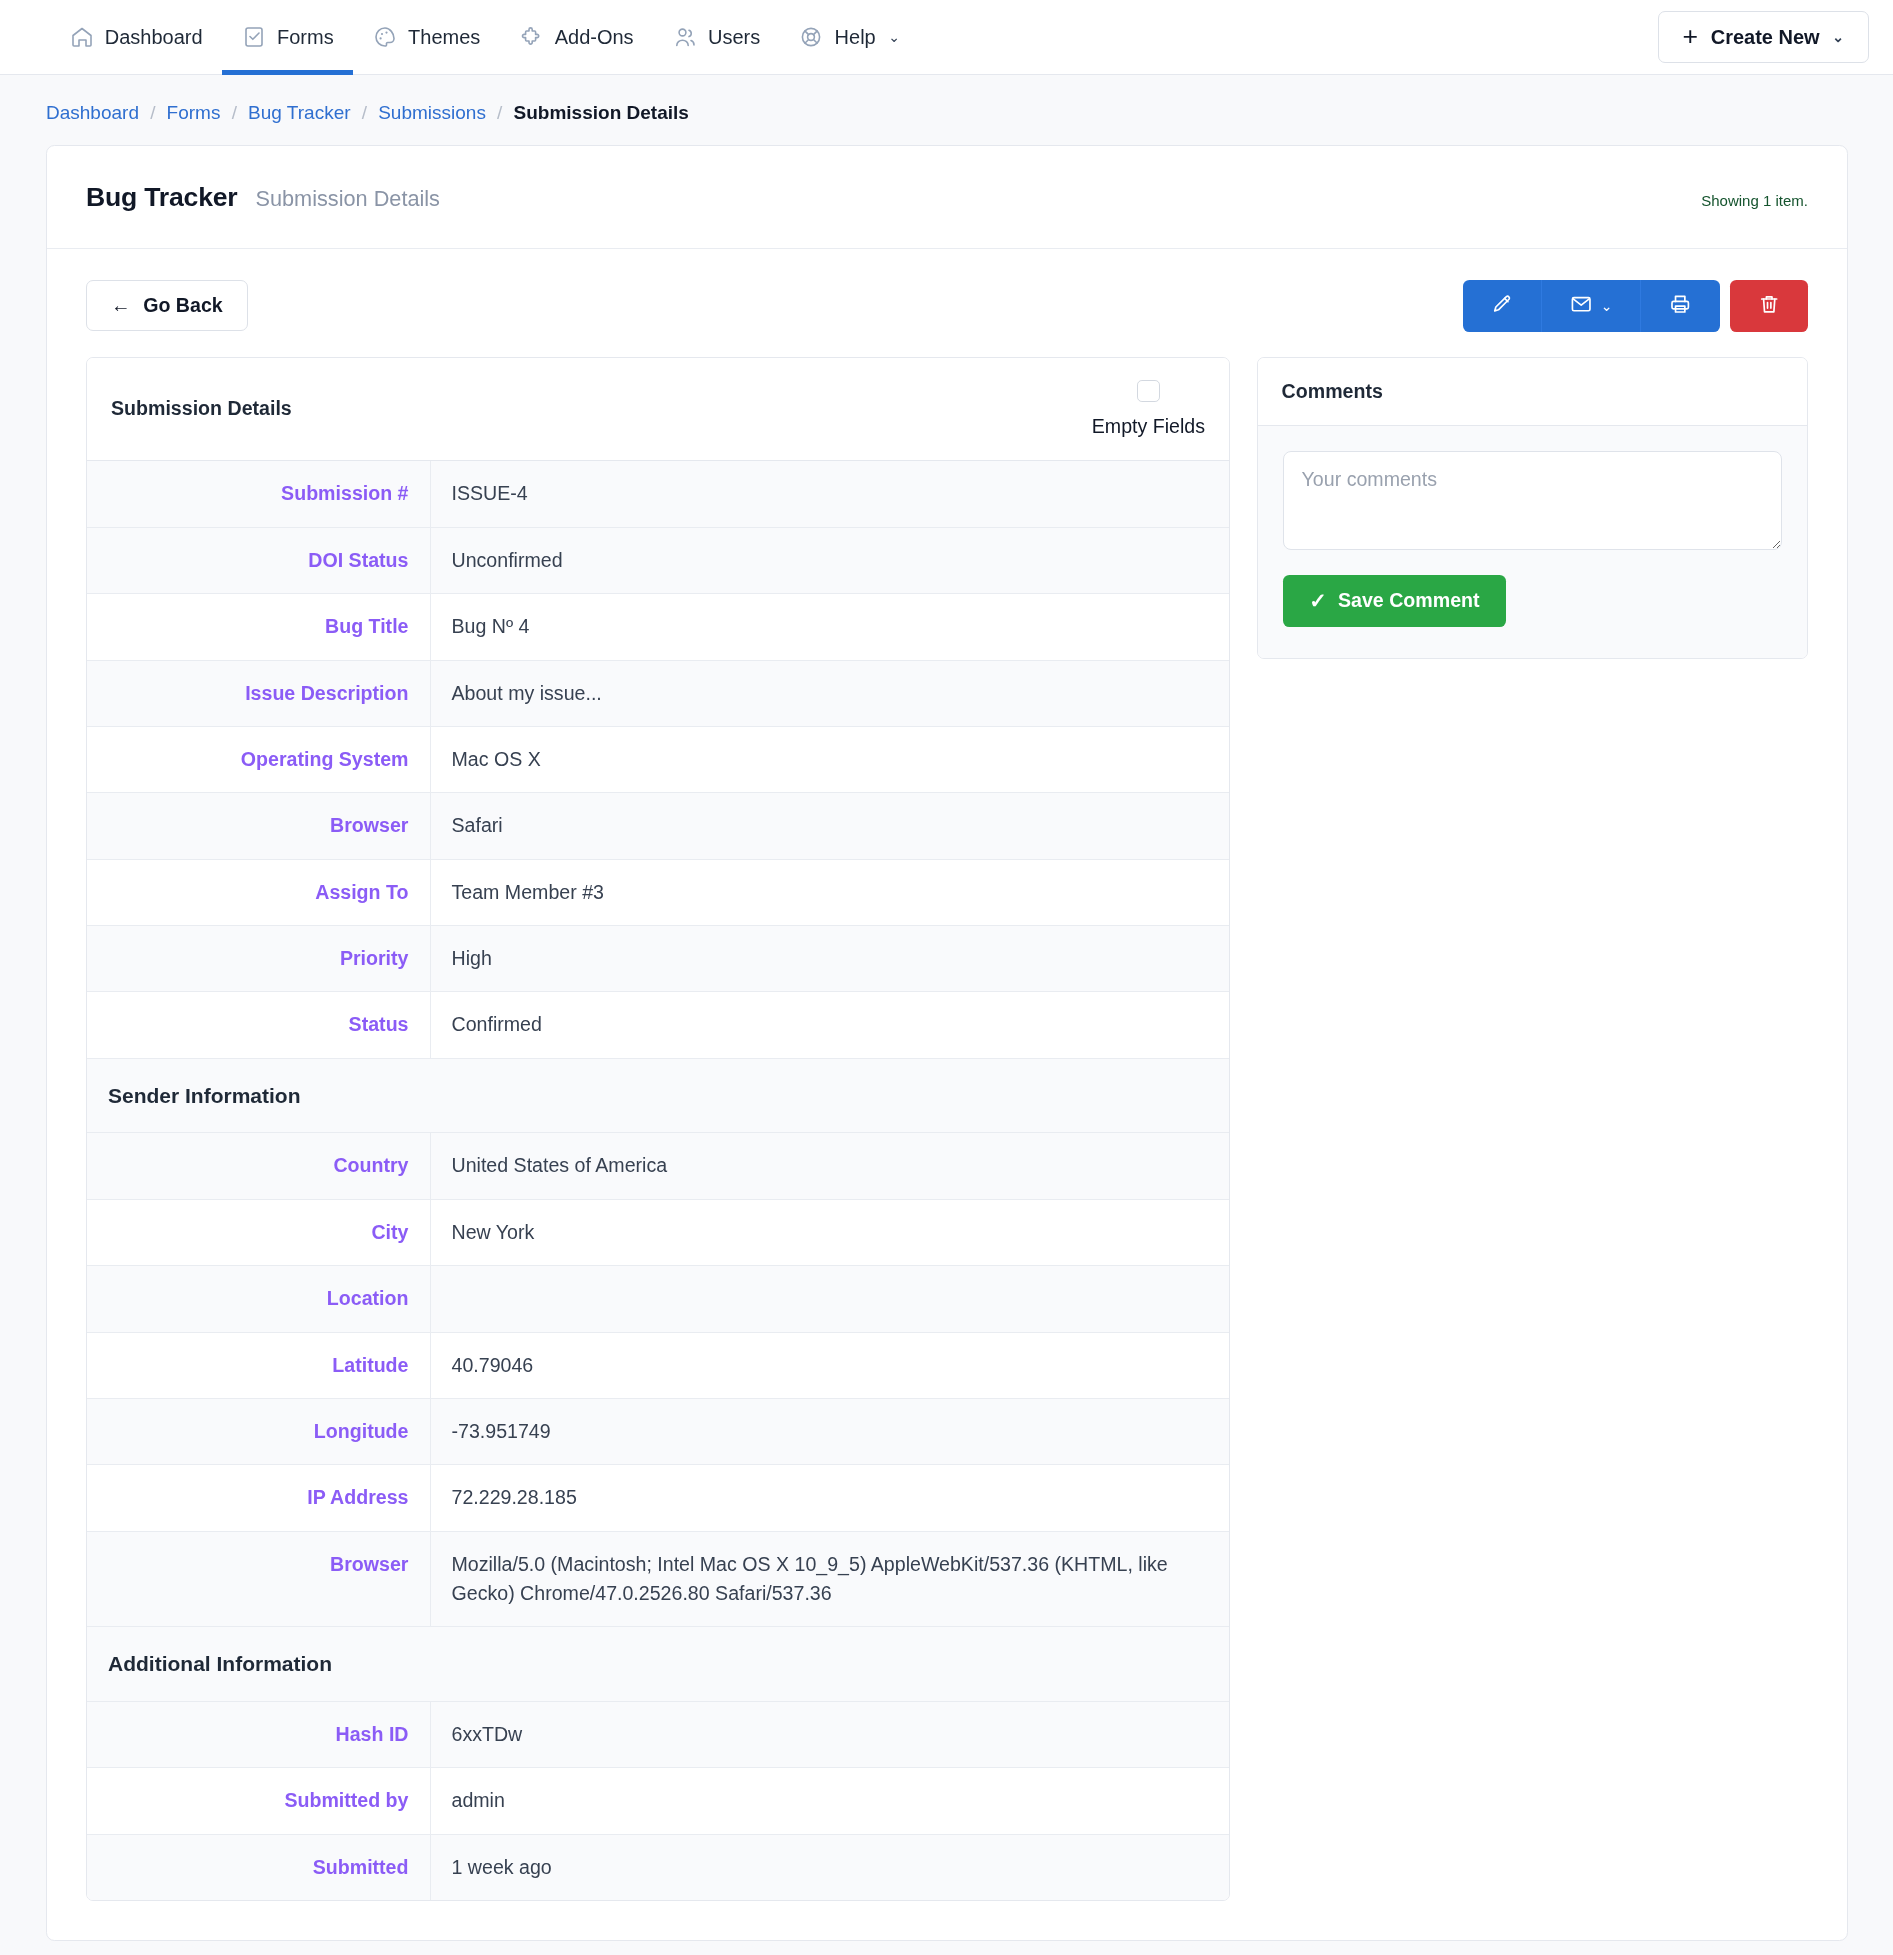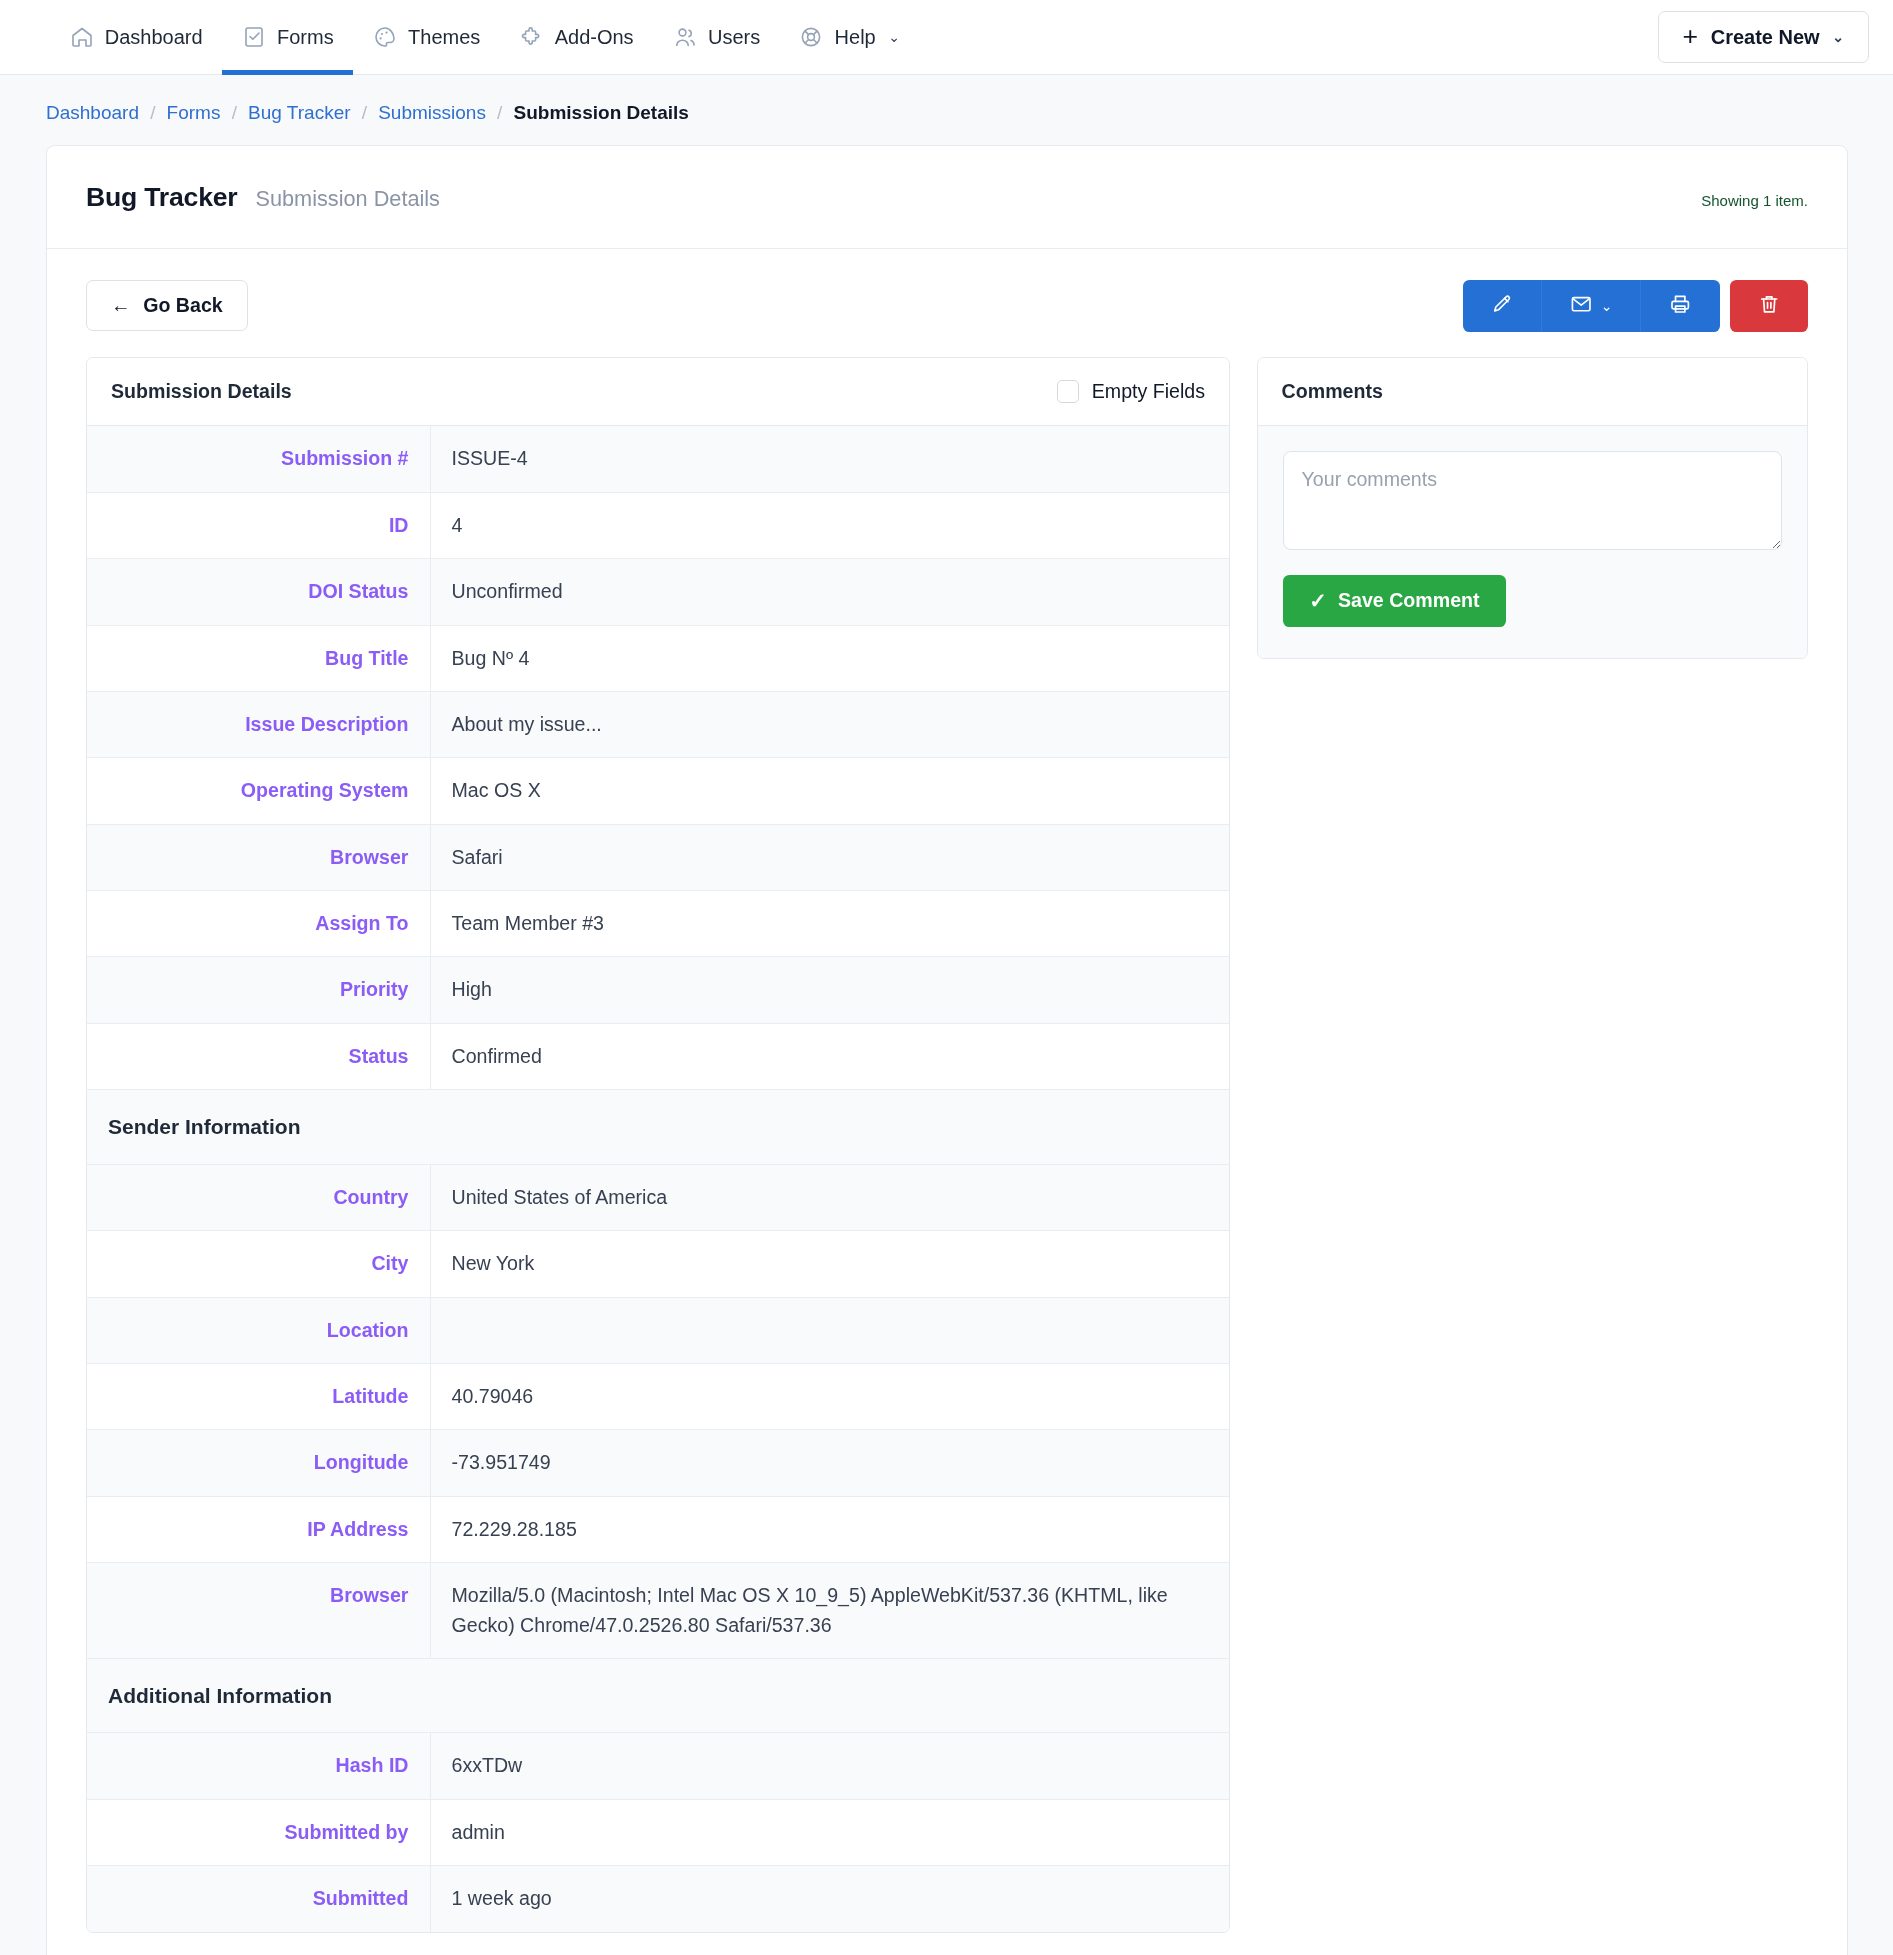--- a/index.html
+++ b/index.html
@@ -112,21 +112,21 @@
   .panel-left { flex: 0 0 1144px; }
   .panel-right { flex: 1; }
 
   .panel-head {
     display: flex; align-items: center;
     padding: 22.4px 24px;
     font-size: 19.6px; font-weight: 700; color: #1f2937;
     border-bottom: 0.7px solid #e5e8ee;
     background: #fff;
   }
-  .panel-head .chk-wrap { margin-left: auto; display: flex; align-items: center; gap: 12.6px; font-weight: 400; font-size: 19.6px; color: #111827; cursor: pointer; }
+  .panel-head .chk-wrap { margin-left: auto; display: flex; align-items: center; gap: 12.6px; font-weight: 400; font-size: 19.6px; color: #111827; cursor: pointer; flex-direction: column; }
   .chkbox {
     width: 22.4px; height: 22.4px; border: 0.7px solid #d3d8e0; border-radius: 4.9px; background: #fff;
     display: inline-block;
   }
 
   
   table.detail { width: 100%; border-collapse: collapse; table-layout: fixed; }
   table.detail td {
     padding: 18px 21px;
     font-size: 19.6px;
@@ -328,24 +328,20 @@
             <span class="chkbox"></span>
             <span>Empty Fields</span>
           </label>
         </div>
         <table class="detail">
           <tbody id="detail-rows">
               <tr class="odd">
                 <td class="k">Submission #</td>
                 <td class="v">ISSUE-4</td>
               </tr>
-              <tr class="even">
-                <td class="k">ID</td>
-                <td class="v">4</td>
-              </tr>
               <tr class="odd">
                 <td class="k">DOI Status</td>
                 <td class="v">Unconfirmed</td>
               </tr>
               <tr class="even">
                 <td class="k">Bug Title</td>
                 <td class="v">Bug Nº 4</td>
               </tr>
               <tr class="odd">
                 <td class="k">Issue Description</td>

